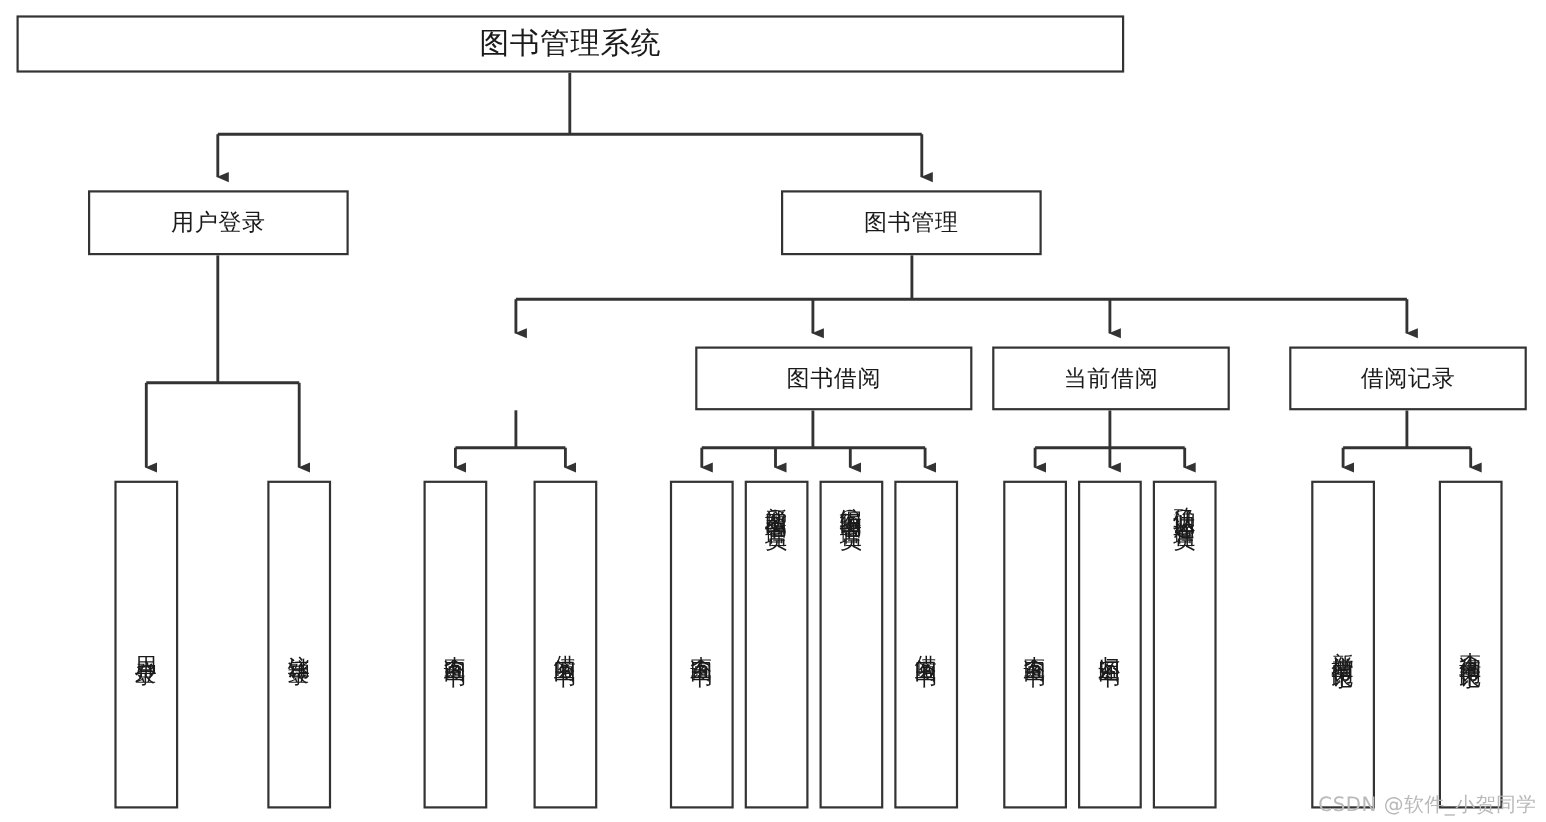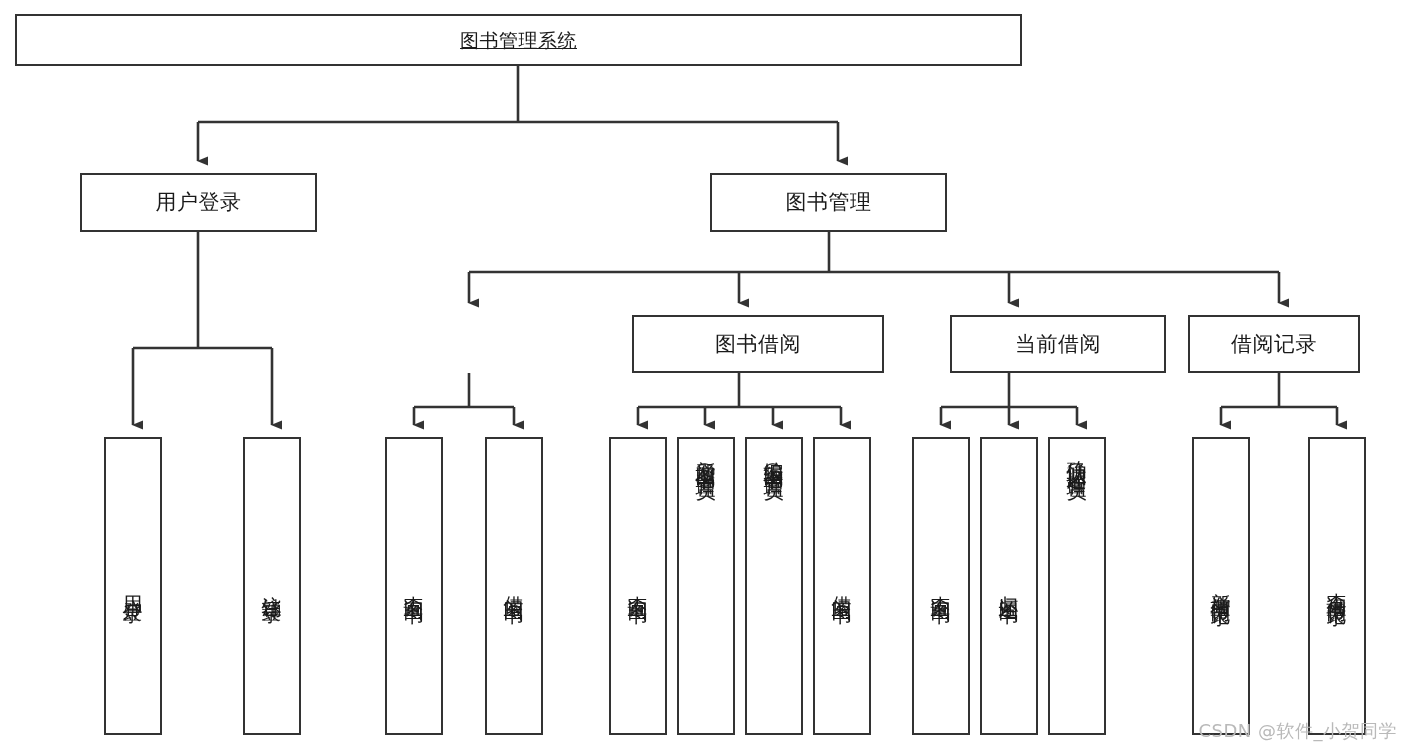--- a/index.html
+++ b/index.html
@@ -41,22 +41,21 @@
     text-align: center;
     line-height: 1.18;
     letter-spacing: 0.5px;
     white-space: nowrap;
   }
   
   .node.horiz .node-label {
     font-size: 21px;
   }
   .node.root .node-label {
-    font-size: 19px;
-    text-decoration: underline;
+    font-size: 27px;
   }
   
   .node.leaf {
     align-items: flex-start;
     padding-top: 6px;
   }
   .node.leaf .node-label {
     font-size: 20px;
     writing-mode: vertical-rl;
     text-orientation: upright;
@@ -143,24 +142,24 @@
   <div class="node horiz" style="left:80px; top:173px; width:237px; height:59px;">
     <span class="node-label">用户登录</span>
   </div>
   <div class="node horiz" style="left:710px; top:173px; width:237px; height:59px;">
     <span class="node-label">图书管理</span>
   </div>
 
   <div class="node horiz" style="left:632px; top:315px; width:252px; height:58px;">
     <span class="node-label">图书借阅</span>
   </div>
-  <div class="node horiz" style="left:902px; top:315px; width:216px; height:58px;margin-left:48px;">
+  <div class="node horiz" style="left:902px; top:315px; width:216px; height:58px;">
     <span class="node-label">当前借阅</span>
   </div>
-  <div class="node horiz" style="left:1172px; top:315px; width:172px; height:58px;margin-left:16px;">
+  <div class="node horiz" style="left:1172px; top:315px; width:216px; height:58px;">
     <span class="node-label">借阅记录</span>
   </div>
 
   <div class="node leaf center-text" style="left:104px; top:437px; width:58px; height:298px;">
     <span class="node-label">用户登录</span>
   </div>
   <div class="node leaf center-text" style="left:243px; top:437px; width:58px; height:298px;">
     <span class="node-label">注销登录</span>
   </div>
 

